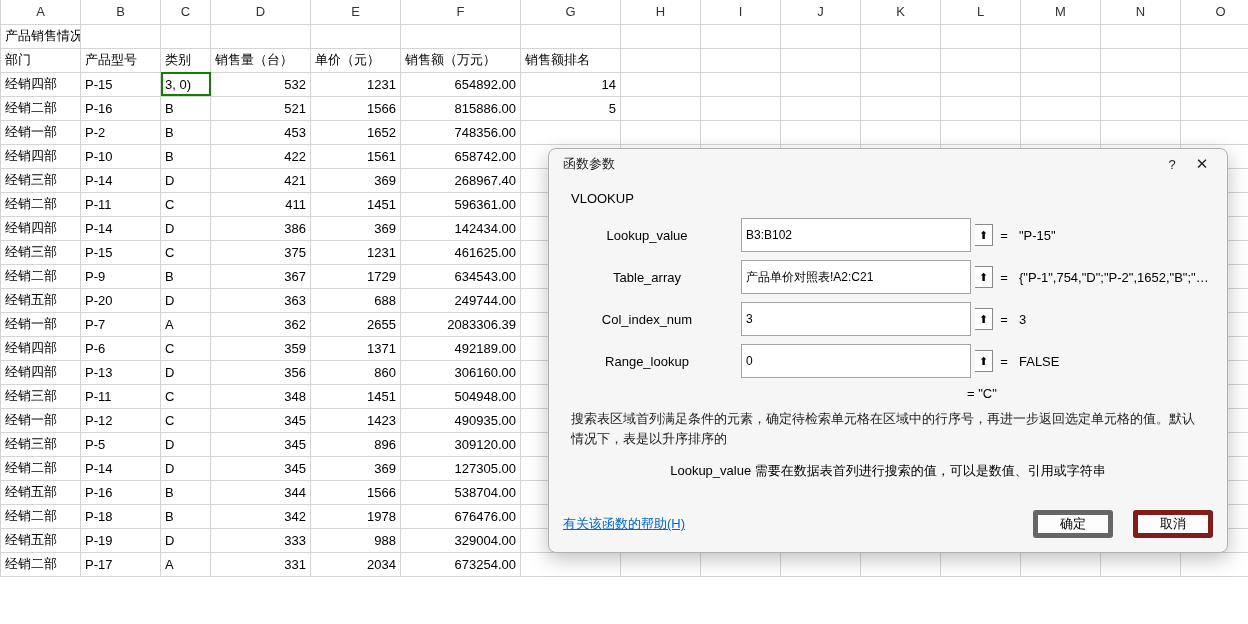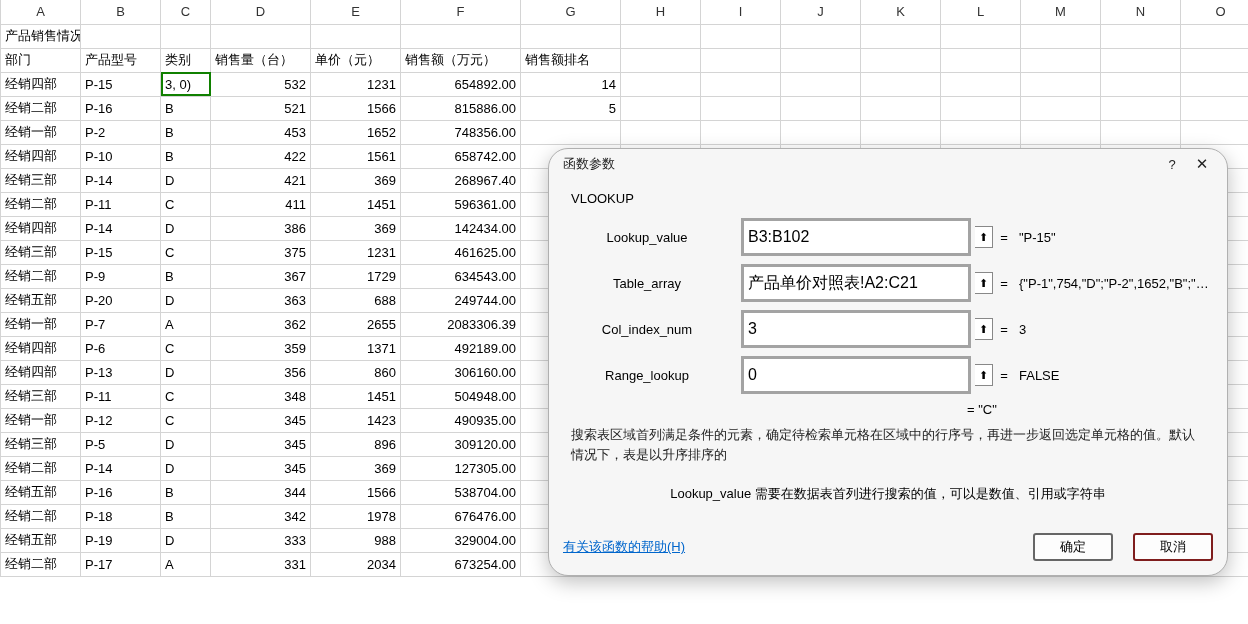--- a/index.html
+++ b/index.html
@@ -47,62 +47,62 @@
   .titleRow td { text-align: left; }
 
   
   .dialog {
     position: absolute;
     left: 548px;
     top: 148px;
     width: 680px;
     background: #f6f6f6;
     border: 1px solid #b0b0b0;
-    border-radius: 20px;
+    border-radius: 8px;
     box-shadow: 0 6px 20px rgba(0,0,0,0.25);
     font-size: 13px;
   }
   .dlg-title {
     display: flex;
     align-items: center;
     padding: 6px 10px 6px 14px;
     font-size: 13px;
     color: #222;
   }
   .dlg-title .spacer { flex: 1; }
   .dlg-title .q, .dlg-title .x {
     width: 30px; text-align: center; font-size: 13px; cursor: pointer;
   }
   .dlg-title .x { font-size: 15px; }
   .dlg-body { padding: 6px 18px 14px 18px; }
   .fname { margin: 6px 0 12px 4px; }
   .frow { display: grid; grid-template-columns: 170px 230px 18px 14px 1fr; align-items: center; gap:4px; margin-bottom: 8px; }
   .frow .lbl { text-align: center; padding-right: 10px; }
   .frow input {
-    width: 100%; height: 22px; border: 3px solid #a3a3a3; padding: 16px 4px;
-    font-family: inherit; font-size: 16px; background:#fff;
+    width: 100%; height: 22px; border: 1px solid #a3a3a3; padding: 16px 4px;
+    font-family: inherit; font-size: 12px; background:#fff;
   }
   .frow .pick {
     width: 18px; height: 22px; border: 1px solid #888; border-left: none;
     display:flex; align-items:center; justify-content:center; background:#fff;
     cursor:pointer;
   }
   .frow .eq { text-align: center; }
   .frow .rv { padding-left: 4px; white-space: nowrap; overflow:hidden; text-overflow:ellipsis; }
   .resC { margin: 6px 0 6px 400px; }
-  .desc { margin: 8px 4px 21px 4px; line-height: 1.5; color:#222; }
+  .desc { margin: 8px 4px 14px 4px; line-height: 1.5; color:#222; }
   .desc2 { text-align: center; margin: 12px 0 16px 0; }
   .calc { margin: 6px 4px 14px 4px; }
   .dlg-foot {
     display:flex; align-items:center; padding: 0 14px 14px 14px; gap:20px;
   }
   .helplink { color:#0066cc; text-decoration: underline; cursor:pointer; }
   .dlg-foot .spacer { flex:1; }
   .btn {
-    min-width: 80px; height: 28px; border: 2px solid #7f1d1d; background:#fdfdfd;
+    min-width: 80px; height: 28px; border: 5px solid #7f1d1d; background:#fdfdfd;
     border-radius: 3px; cursor:pointer; font-family: Liberation Serif, serif; font-size: 13px;
   }
   .btn.primary { border-color:#666; }
   .upicon { font-size: 11px; line-height: 1; }
 </style>
 </head>
 <body>
 
 <div class="sheet">
   <table>

